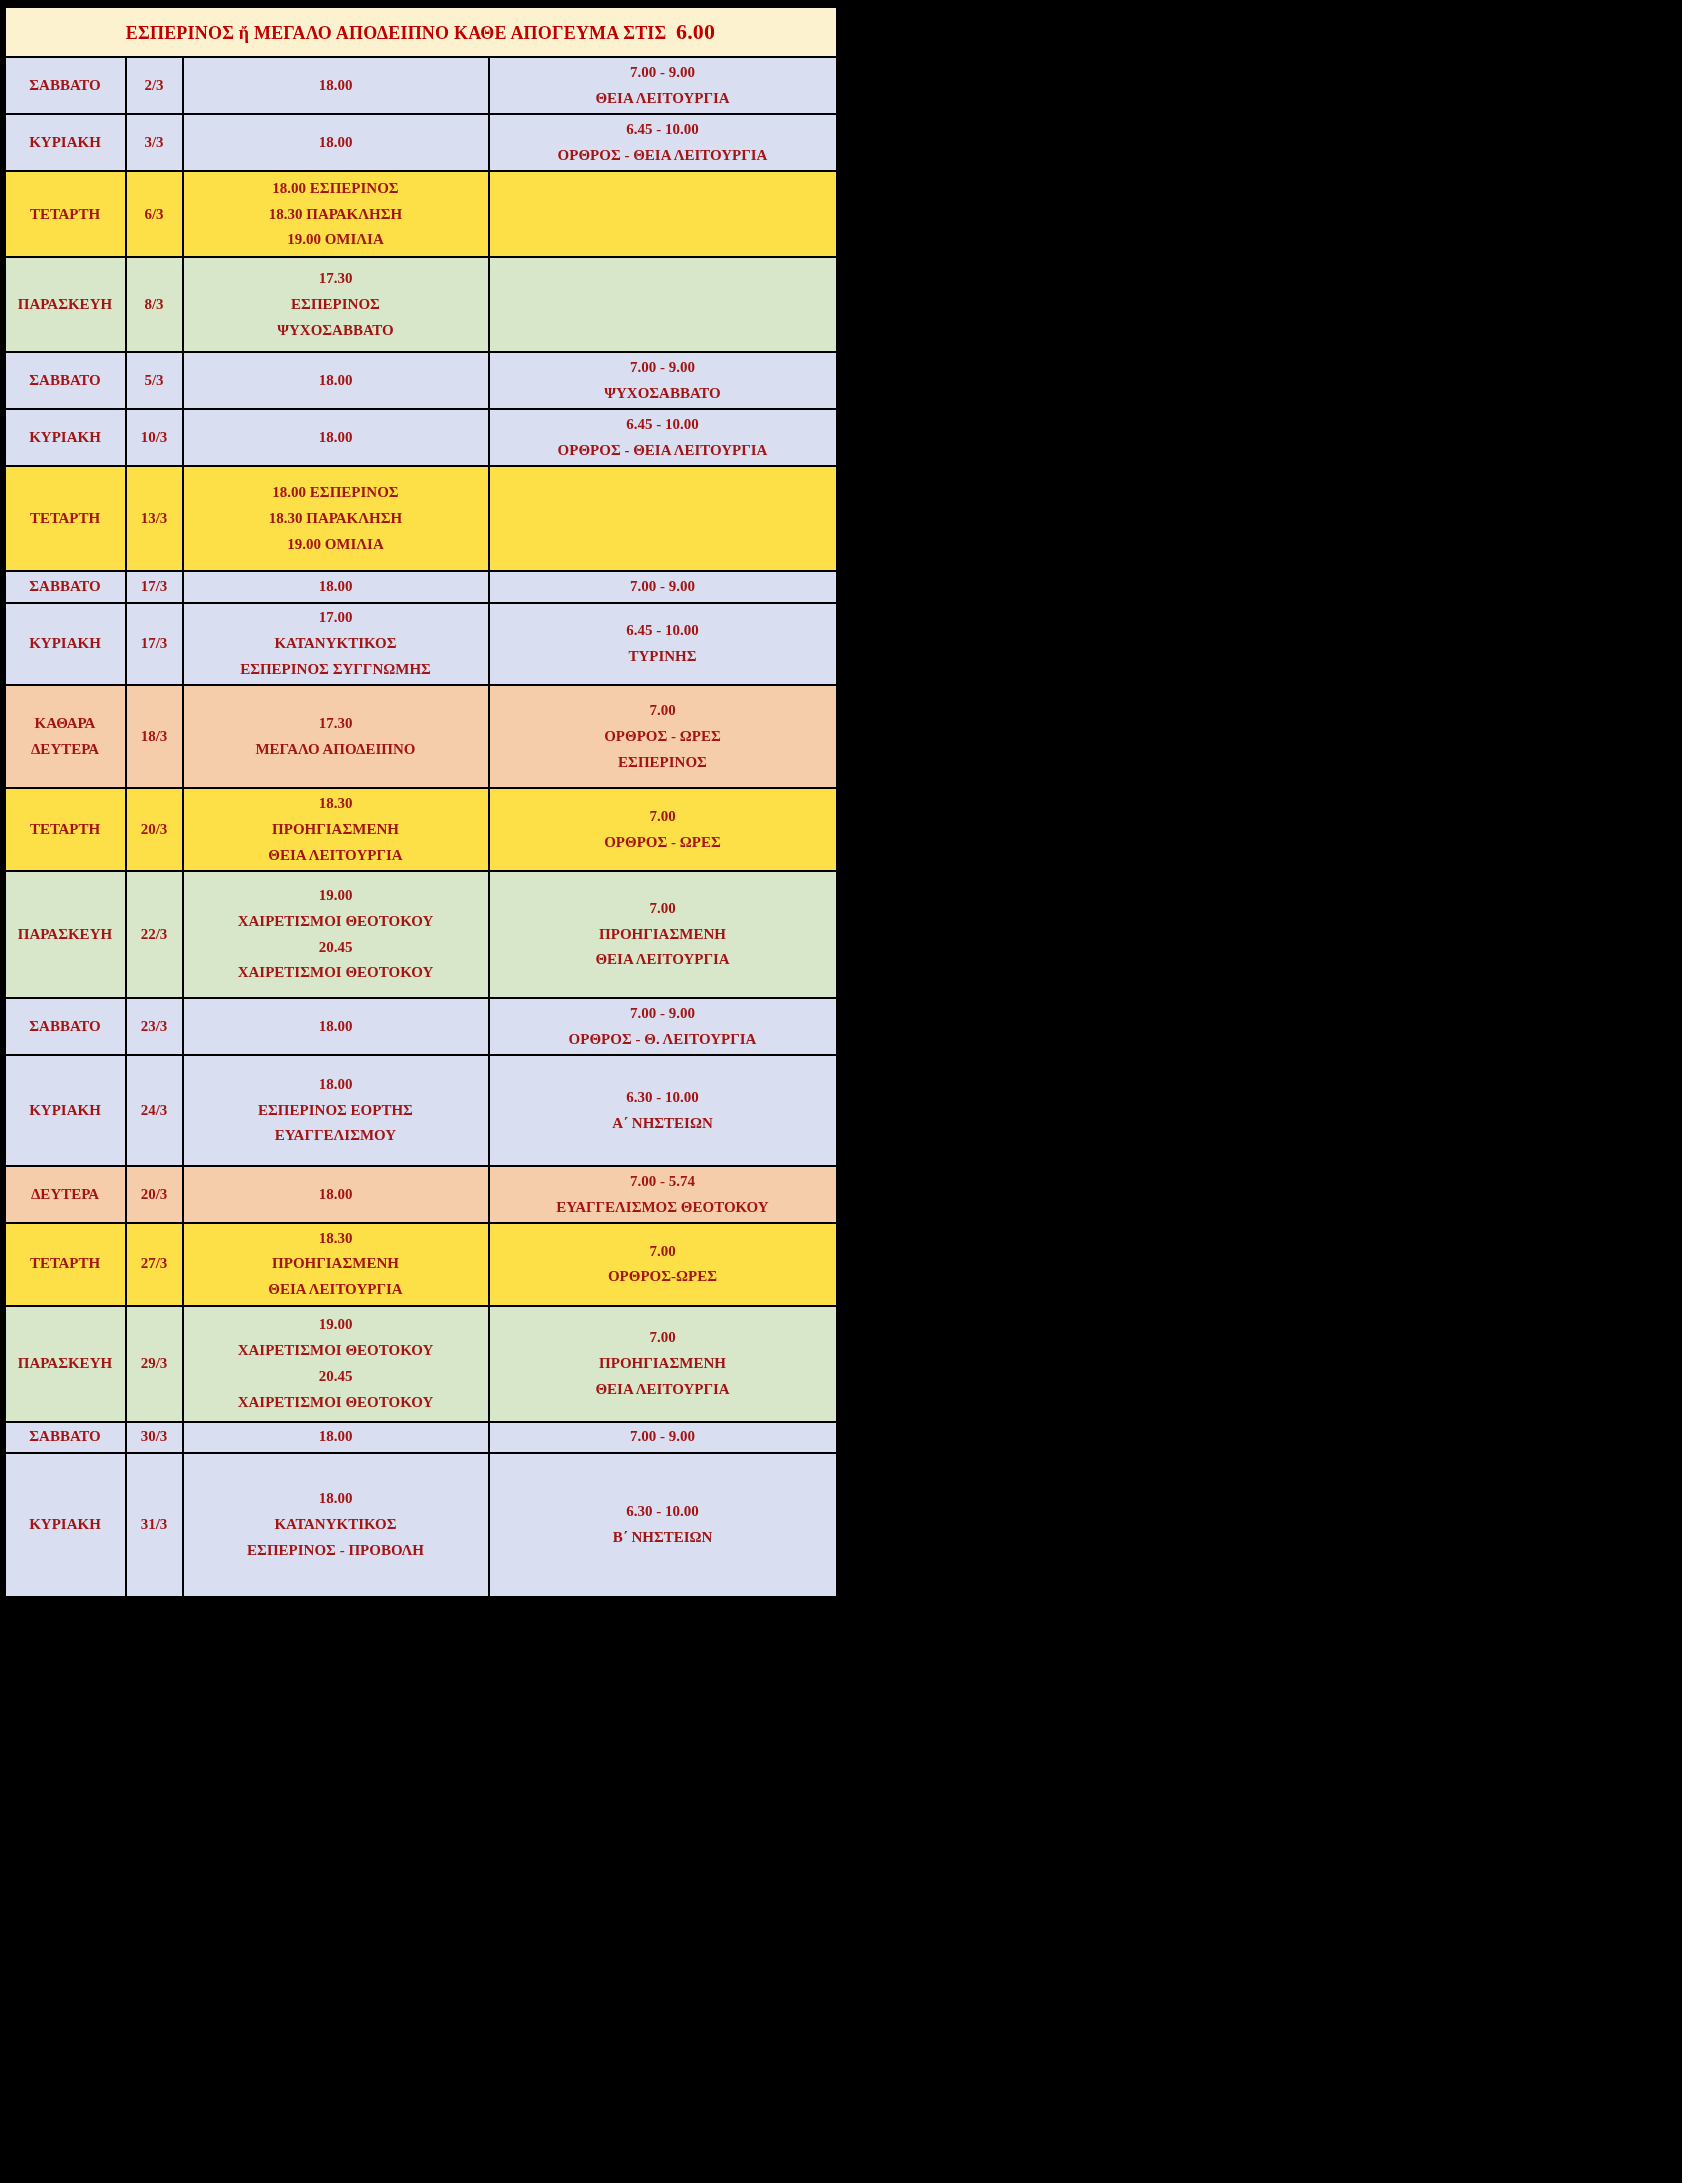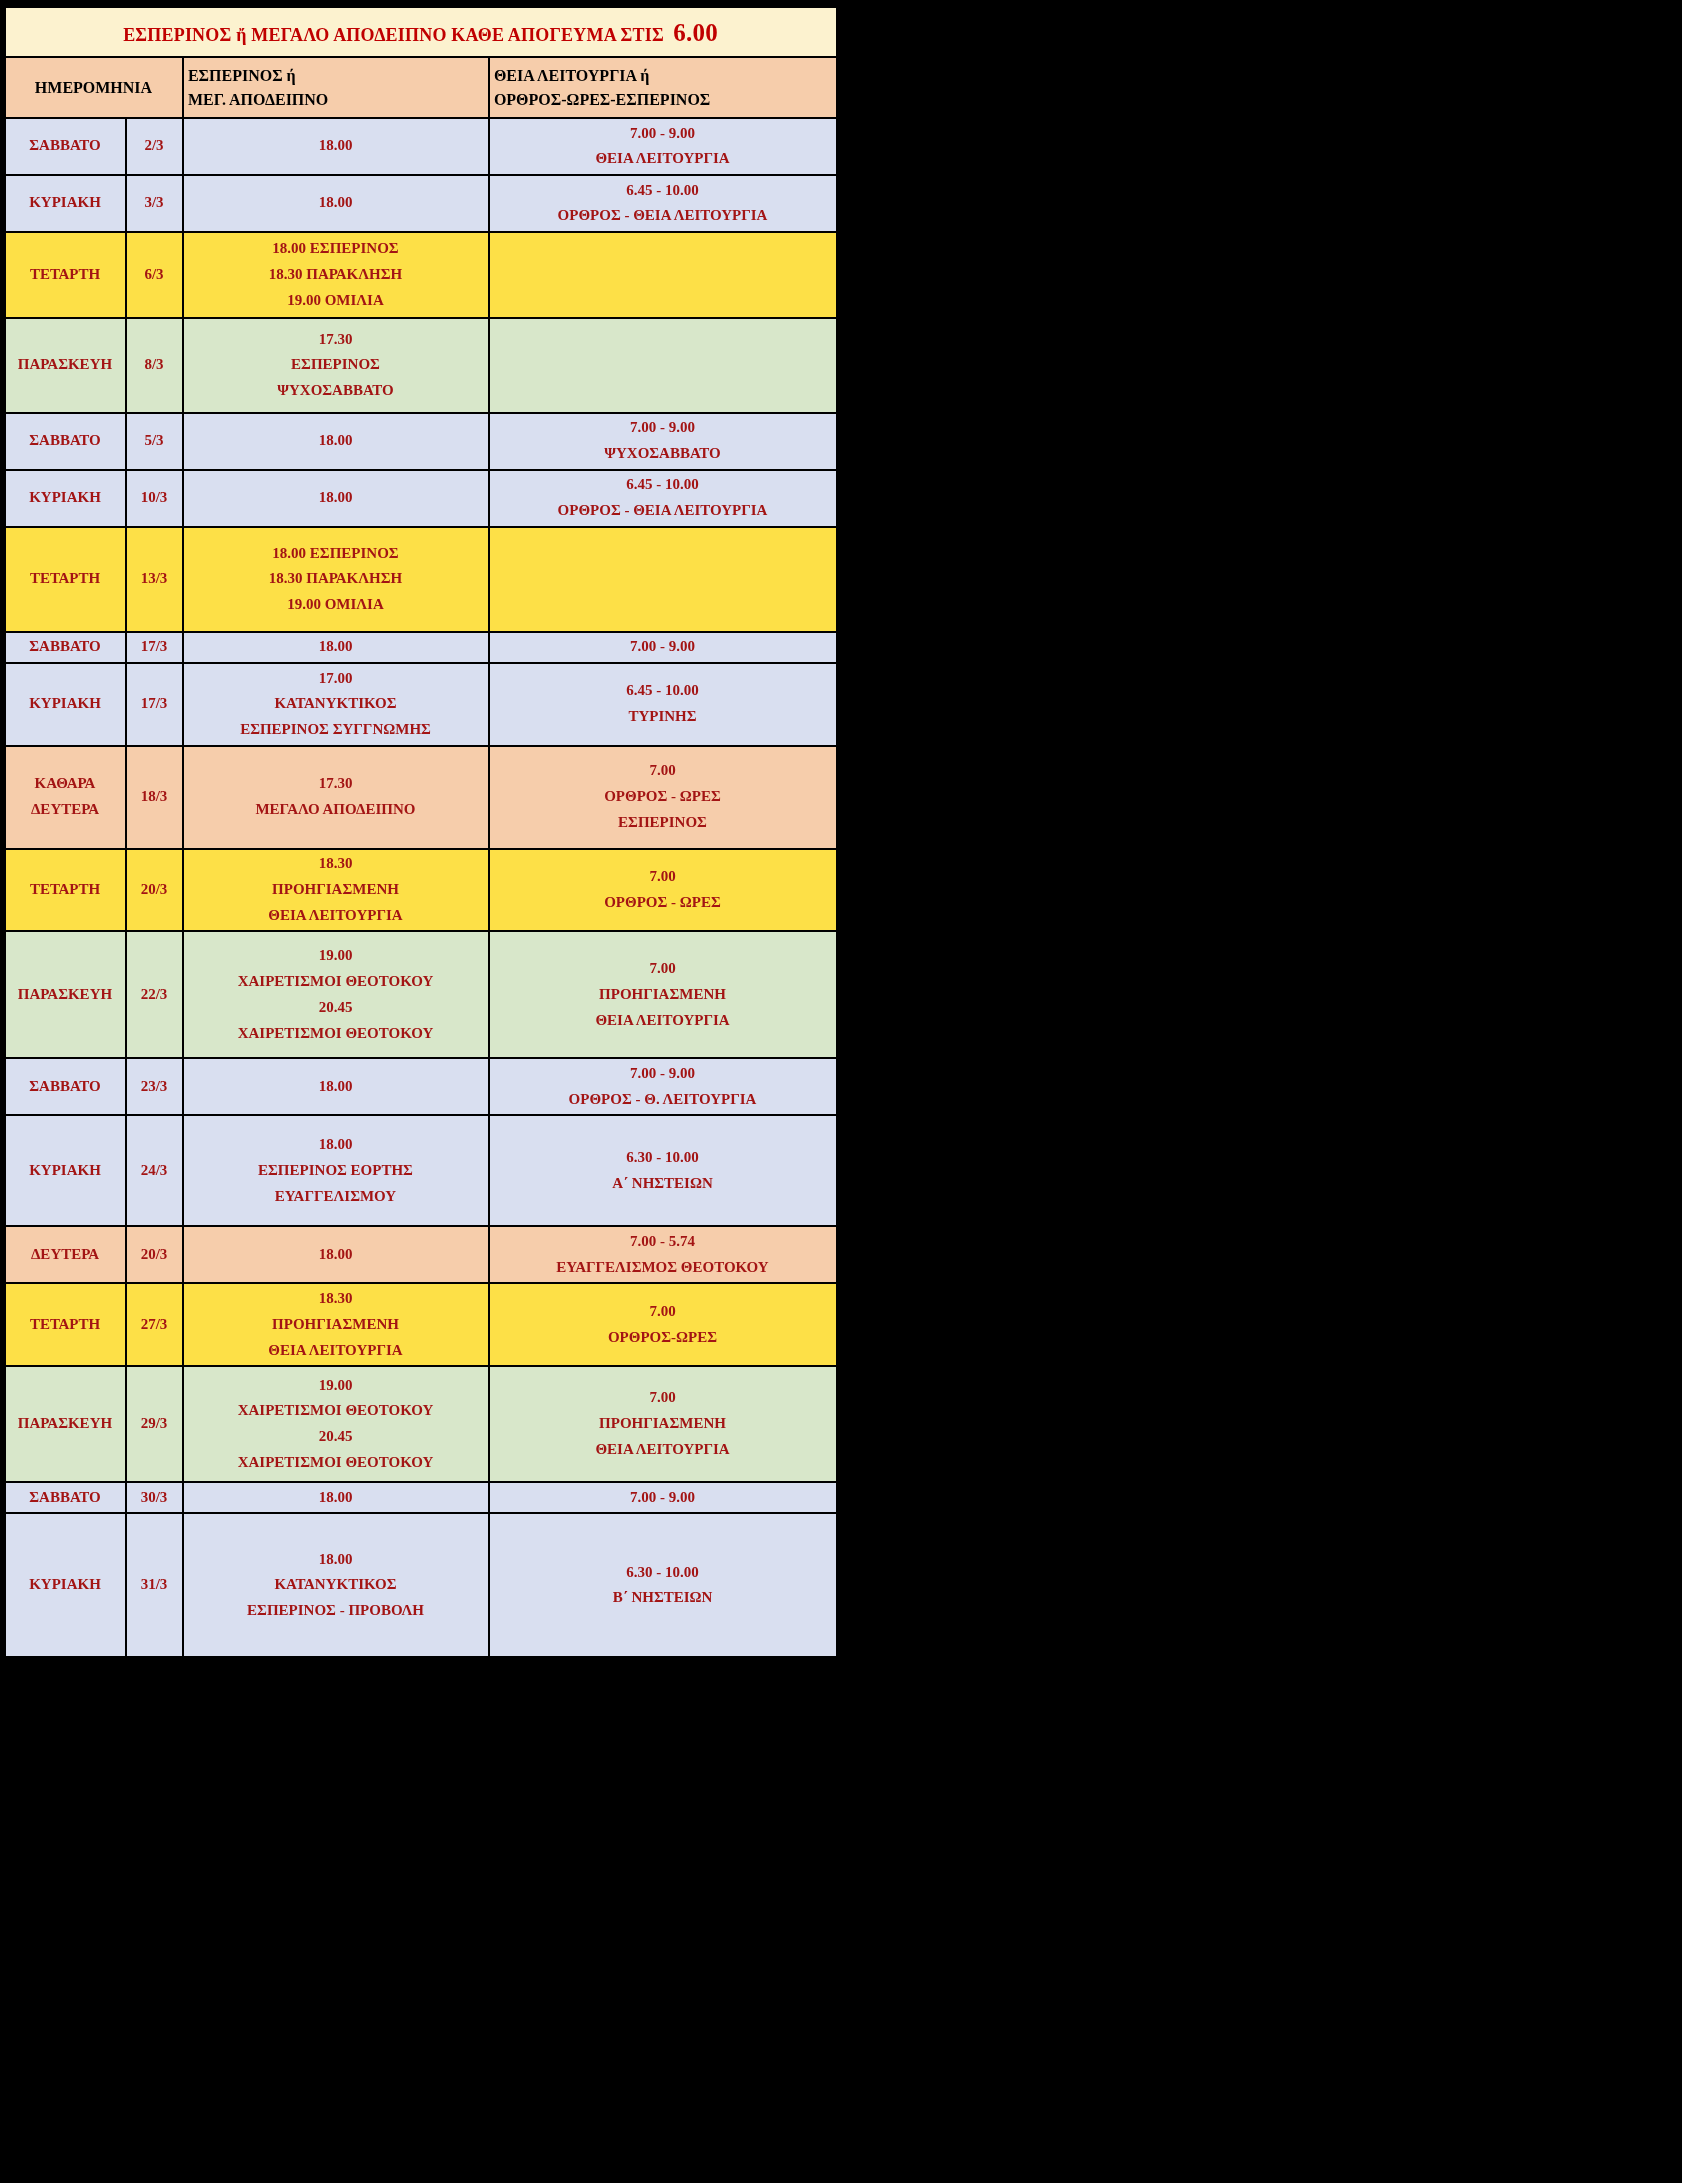--- a/index.html
+++ b/index.html
@@ -33,21 +33,21 @@
   col.c-liturgy{width:348px;}
 
   .title-row td{
     background:#FCF2CF;
     text-align:center;
     height:45px;
     color:#C00000;
     font-size:18px;
     letter-spacing:0.2px;
   }
-  .title-row .big-time{font-size:25px;}
+  .title-row .big-time{font-size:22px;}
 
   .head-row th{
     background:#F6CDAB;
     color:#000;
     font-size:16px;
     height:55px;
     white-space:pre-line;
     line-height:1.5;
   }
   .head-row th.hdr-date{text-align:center;}
@@ -73,27 +73,20 @@
     <colgroup>
       <col class="c-day">
         <col class="c-date">
         <col class="c-vespers">
         <col class="c-liturgy">
     </colgroup>
     <tbody>
       <tr class="title-row">
         <td colspan="4"><span>ΕΣΠΕΡΙΝΟΣ ἤ ΜΕΓΑΛΟ ΑΠΟΔΕΙΠΝΟ ΚΑΘΕ ΑΠΟΓΕΥΜΑ ΣΤΙΣ</span>&nbsp; <span class="big-time">6.00</span></td>
       </tr>
-      <tr class="head-row">
-        <th colspan="2" class="hdr-date">ΗΜΕΡΟΜΗΝΙΑ</th>
-        <th class="hdr-left">ΕΣΠΕΡΙΝΟΣ ή
-ΜΕΓ. ΑΠΟΔΕΙΠΝΟ</th>
-        <th class="hdr-left">ΘΕΙΑ ΛΕΙΤΟΥΡΓΙΑ ή
-ΟΡΘΡΟΣ-ΩΡΕΣ-ΕΣΠΕΡΙΝΟΣ</th>
-      </tr>
     </tbody>
     <tbody id="schedule-body">
         <tr class="tone-blue" style="height: 44px;">
           <td>ΣΑΒΒΑΤΟ</td>
           <td>2/3</td>
           <td>18.00</td>
           <td>7.00 - 9.00
 ΘΕΙΑ ΛΕΙΤΟΥΡΓΙΑ</td>
         </tr>
         <tr class="tone-blue" style="height: 47px;">

